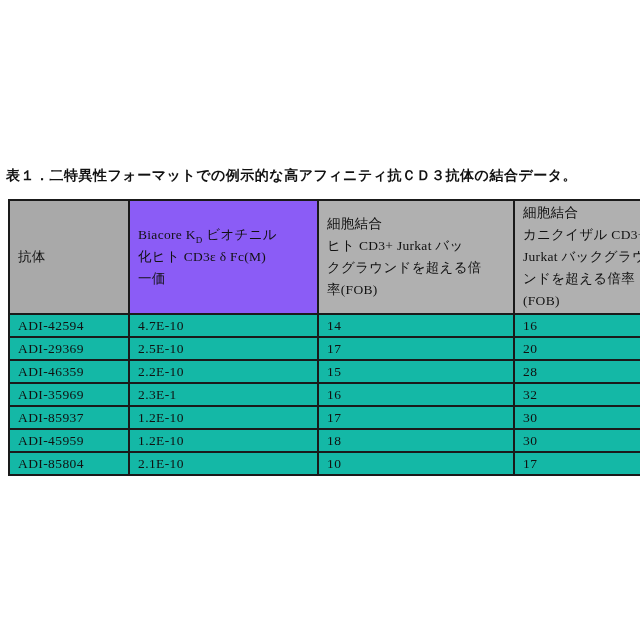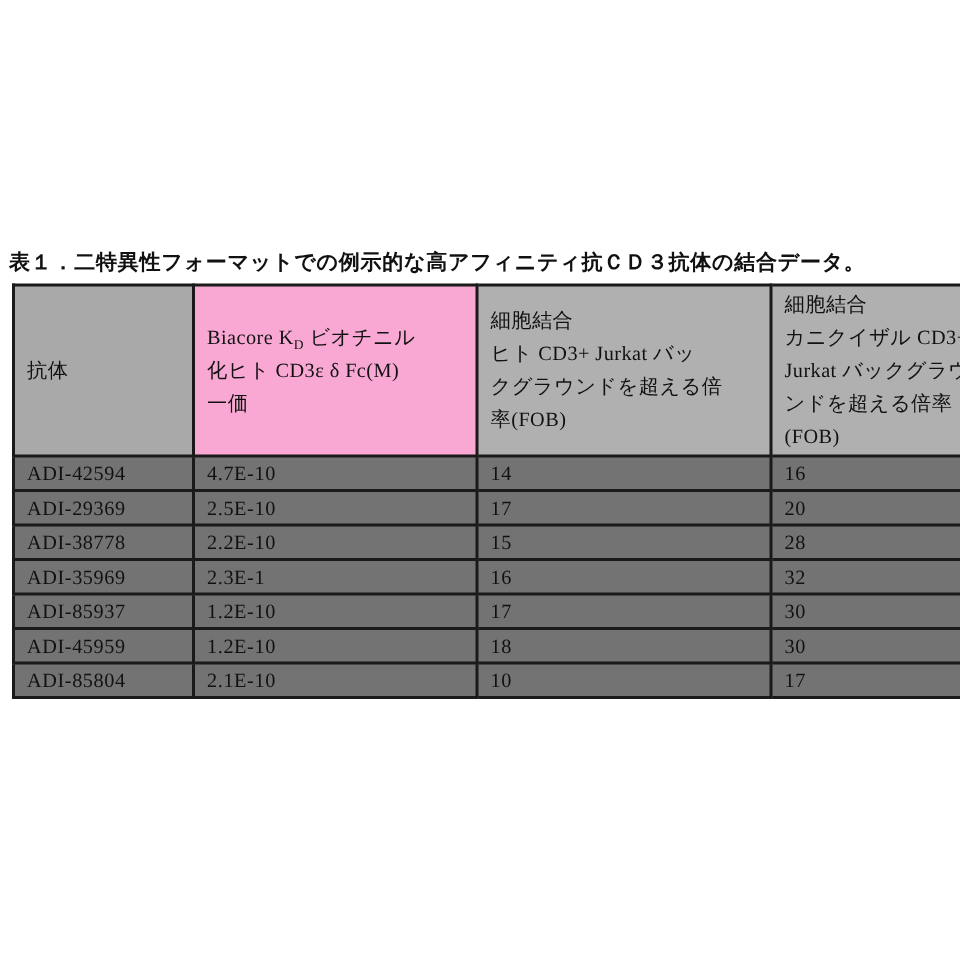--- a/index.html
+++ b/index.html
@@ -16,21 +16,21 @@
     position: absolute;
     left: 6px;
     top: 166px;
     width: 622px;
   }
   .doc-title {
     font-size: 14px;
     font-weight: bold;
     letter-spacing: 0.5px;
     line-height: 19px;
-    margin: 0 0 4px 0;
+    margin: 0 0 14px 0;
     white-space: nowrap;
   }
   table.data-table {
     border-collapse: collapse;
     table-layout: fixed;
     width: 618px;
     margin-left: 2px;
   }
   table.data-table th,
   table.data-table td {
@@ -39,27 +39,27 @@
     vertical-align: middle;
     text-align: left;
     font-weight: normal;
     font-size: 13.5px;
   }
   table.data-table th {
     line-height: 22px;
     letter-spacing: 0.3px;
   }
   th.c1 { background: #a9a9a9; width: 102px; }
-  th.c2 { background: #f9a8d4; width: 171px; }
+  th.c2 { background: #8b5cf6; width: 171px; }
   th.c3 { background: #b0b0b0; width: 178px; }
   th.c4 { background: #b0b0b0; width: 166px; }
   thead tr { height: 111px; }
   tbody tr { height: 23px; }
   tbody td {
-    background: #737373;
+    background: #14b8a6;
     line-height: 19px;
     letter-spacing: 0.4px;
   }
   .prewrap { white-space: pre-line; }
   sub.kd-sub {
     font-size: 9px;
     line-height: 0;
   }
 </style>
 </head>
@@ -93,21 +93,21 @@
         <td>14</td>
         <td>16</td>
       </tr>
       <tr>
         <td>ADI-29369</td>
         <td>2.5E-10</td>
         <td>17</td>
         <td>20</td>
       </tr>
       <tr>
-        <td>ADI-38778</td>
+        <td>ADI-46359</td>
         <td>2.2E-10</td>
         <td>15</td>
         <td>28</td>
       </tr>
       <tr>
         <td>ADI-35969</td>
         <td>2.3E-1</td>
         <td>16</td>
         <td>32</td>
       </tr>

